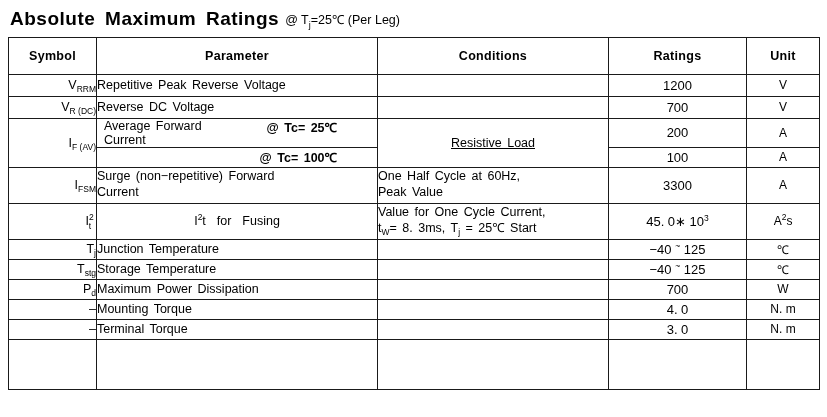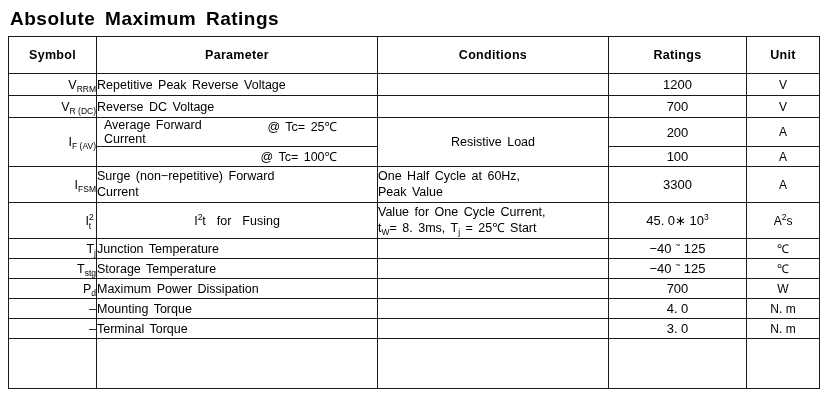--- a/index.html
+++ b/index.html
@@ -123,51 +123,53 @@
   .param-flex {
     display: flex;
     justify-content: space-between;
     padding: 0 6px 0 7px;
     word-spacing: 2px;
     gap: 38px;
   }
   .param-flex .at {
     white-space: nowrap;
     padding-right: 34px;
+    font-weight: bold;
   }
   .i2t-sym {
     position: relative;
     display: inline-block;
     font-style: normal;
   }
   .i2t-sym .sup2 {
     font-size: 8.5px;
     position: relative;
     top: -5px;
     left: 0px;
   }
   .i2t-sym .subt {
     font-size: 8.5px;
     position: relative;
     top: 4px;
     left: -5px;
   }
-  .center { text-align: center; }
+  .center { text-align: center; text-decoration: underline; }
   .i2t-param {
     text-align: center;
     word-spacing: 2px;
   }
 </style>
 </head>
 <body>
 
 <div class="page">
 
   <div class="title-row">
     <div class="title-main">Absolute  Maximum  Ratings</div>
+    <div class="title-sub"><span>@ T</span><span class="sub">j</span><span>=25℃ (Per Leg)</span></div>
   </div>
 
   <table class="ratings">
     <colgroup>
       <col class="c-symbol">
       <col class="c-param">
       <col class="c-cond">
       <col class="c-rating">
       <col class="c-unit">
     </colgroup>

